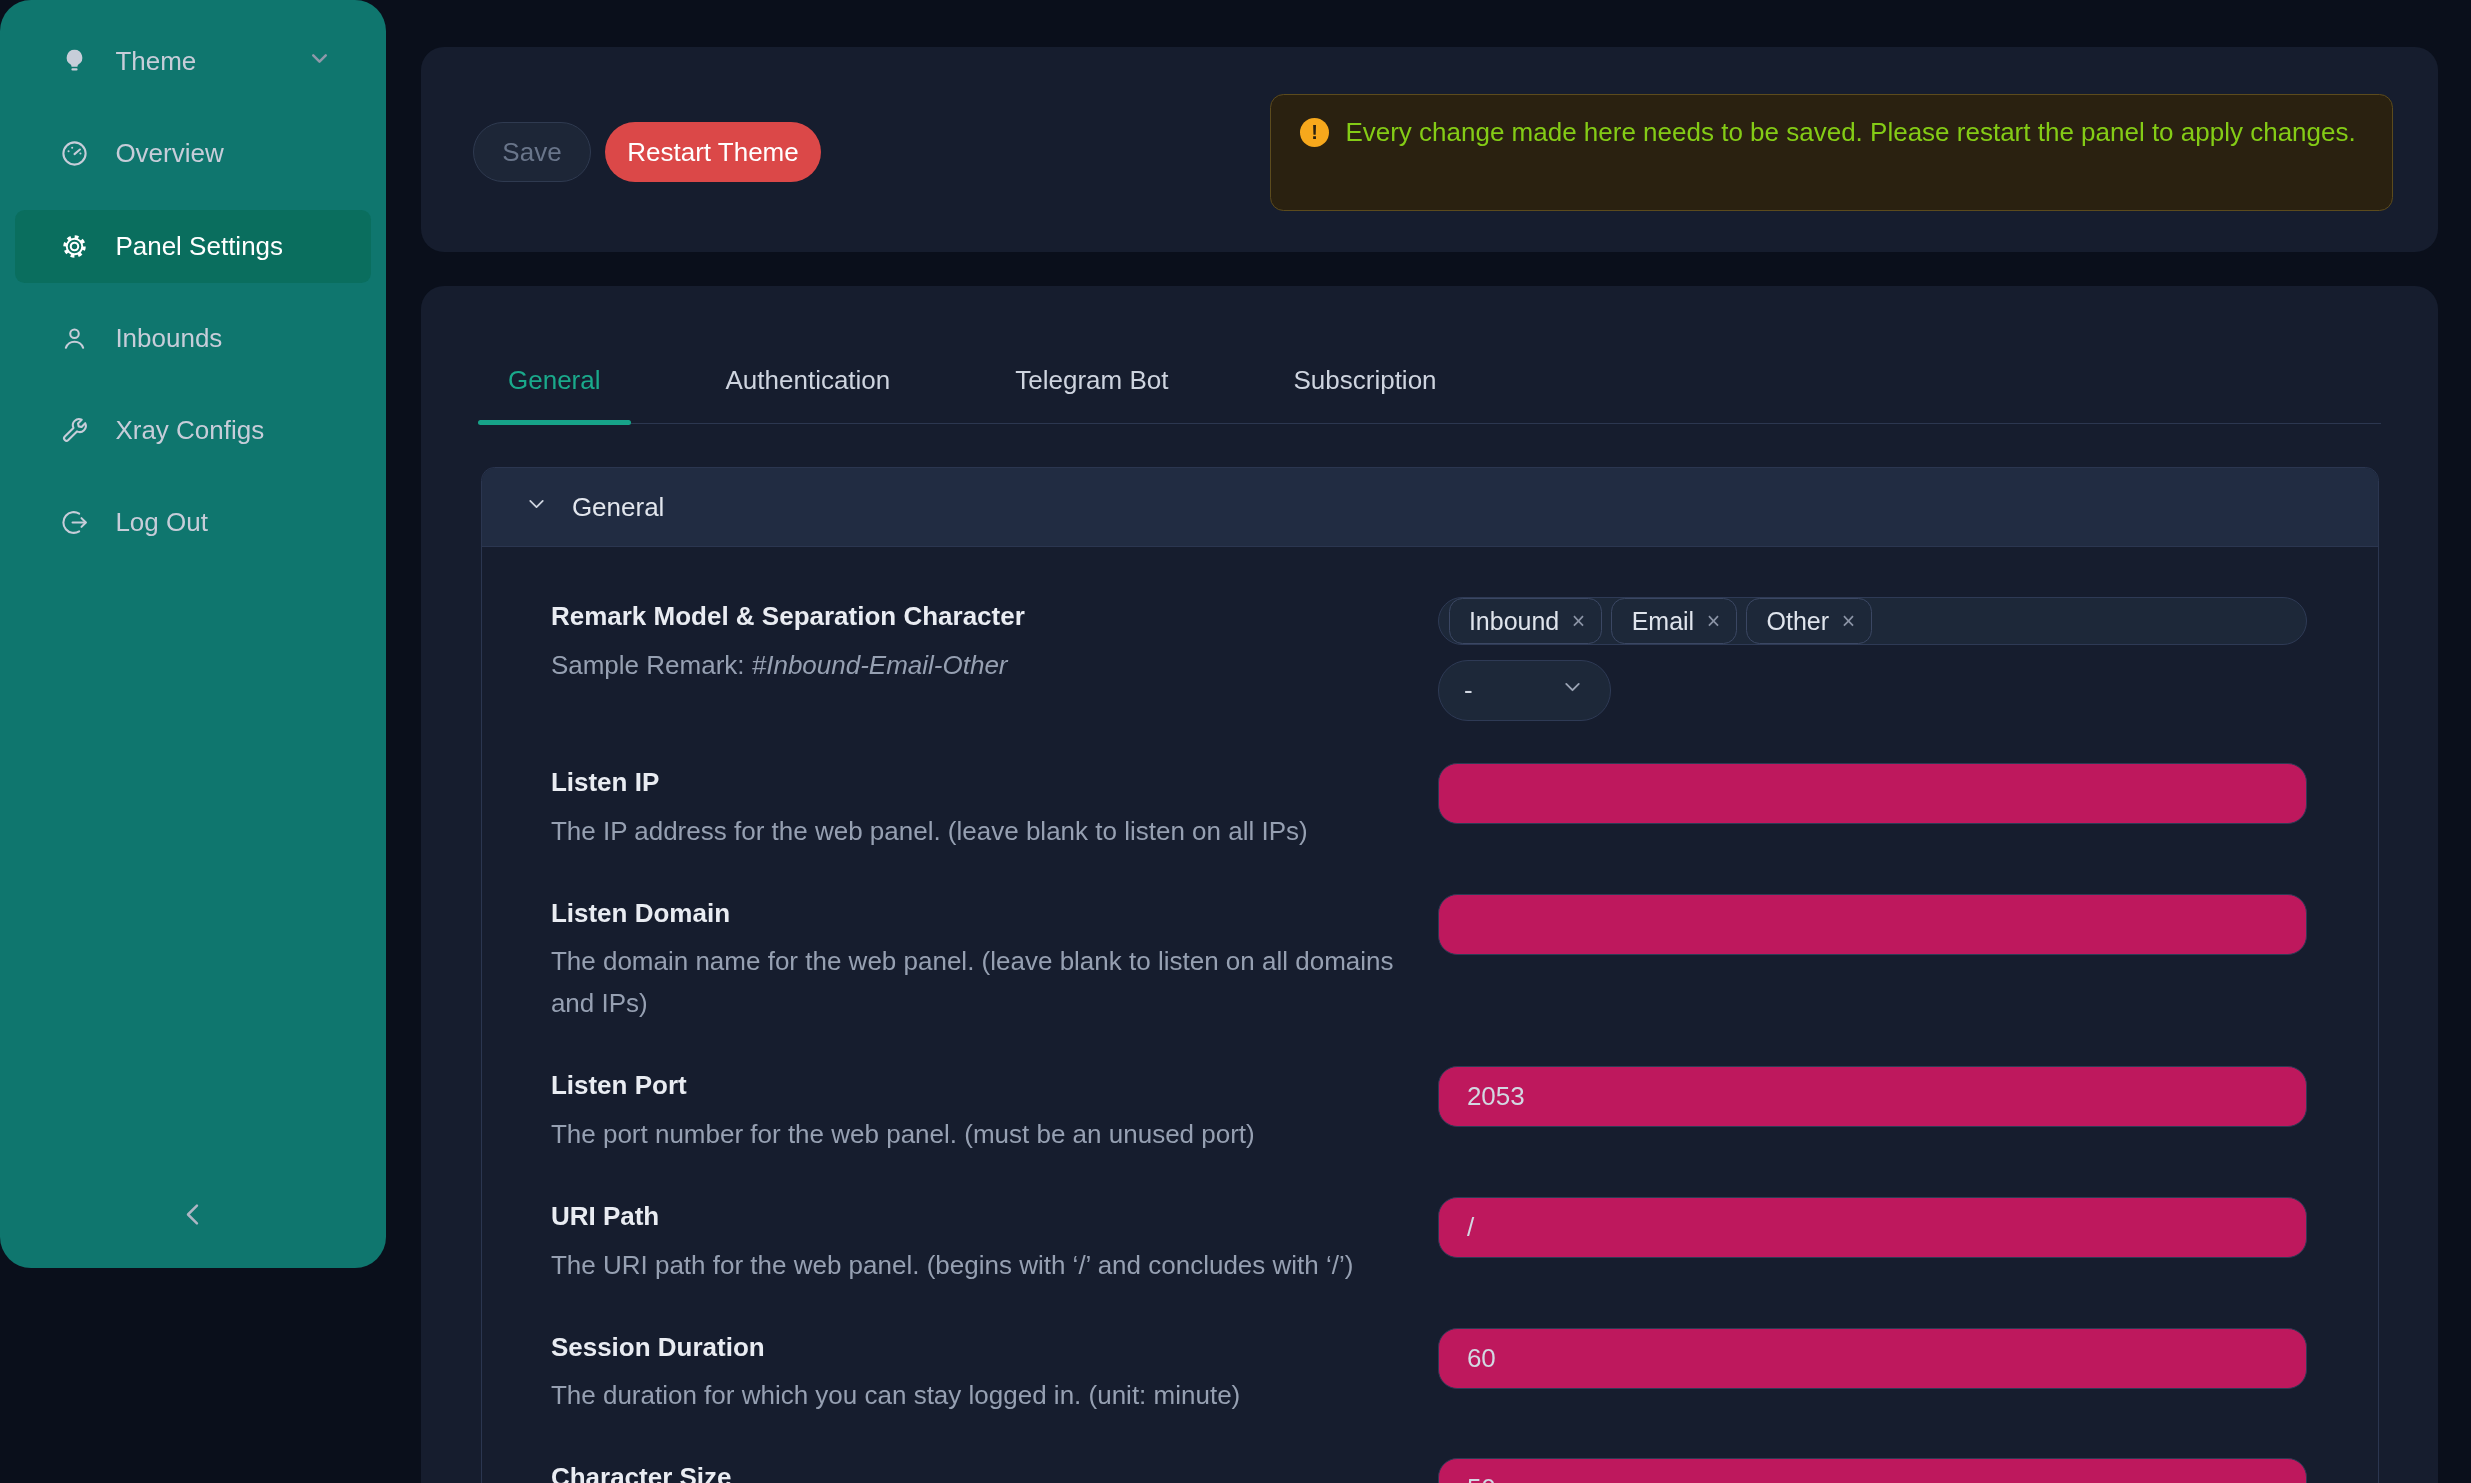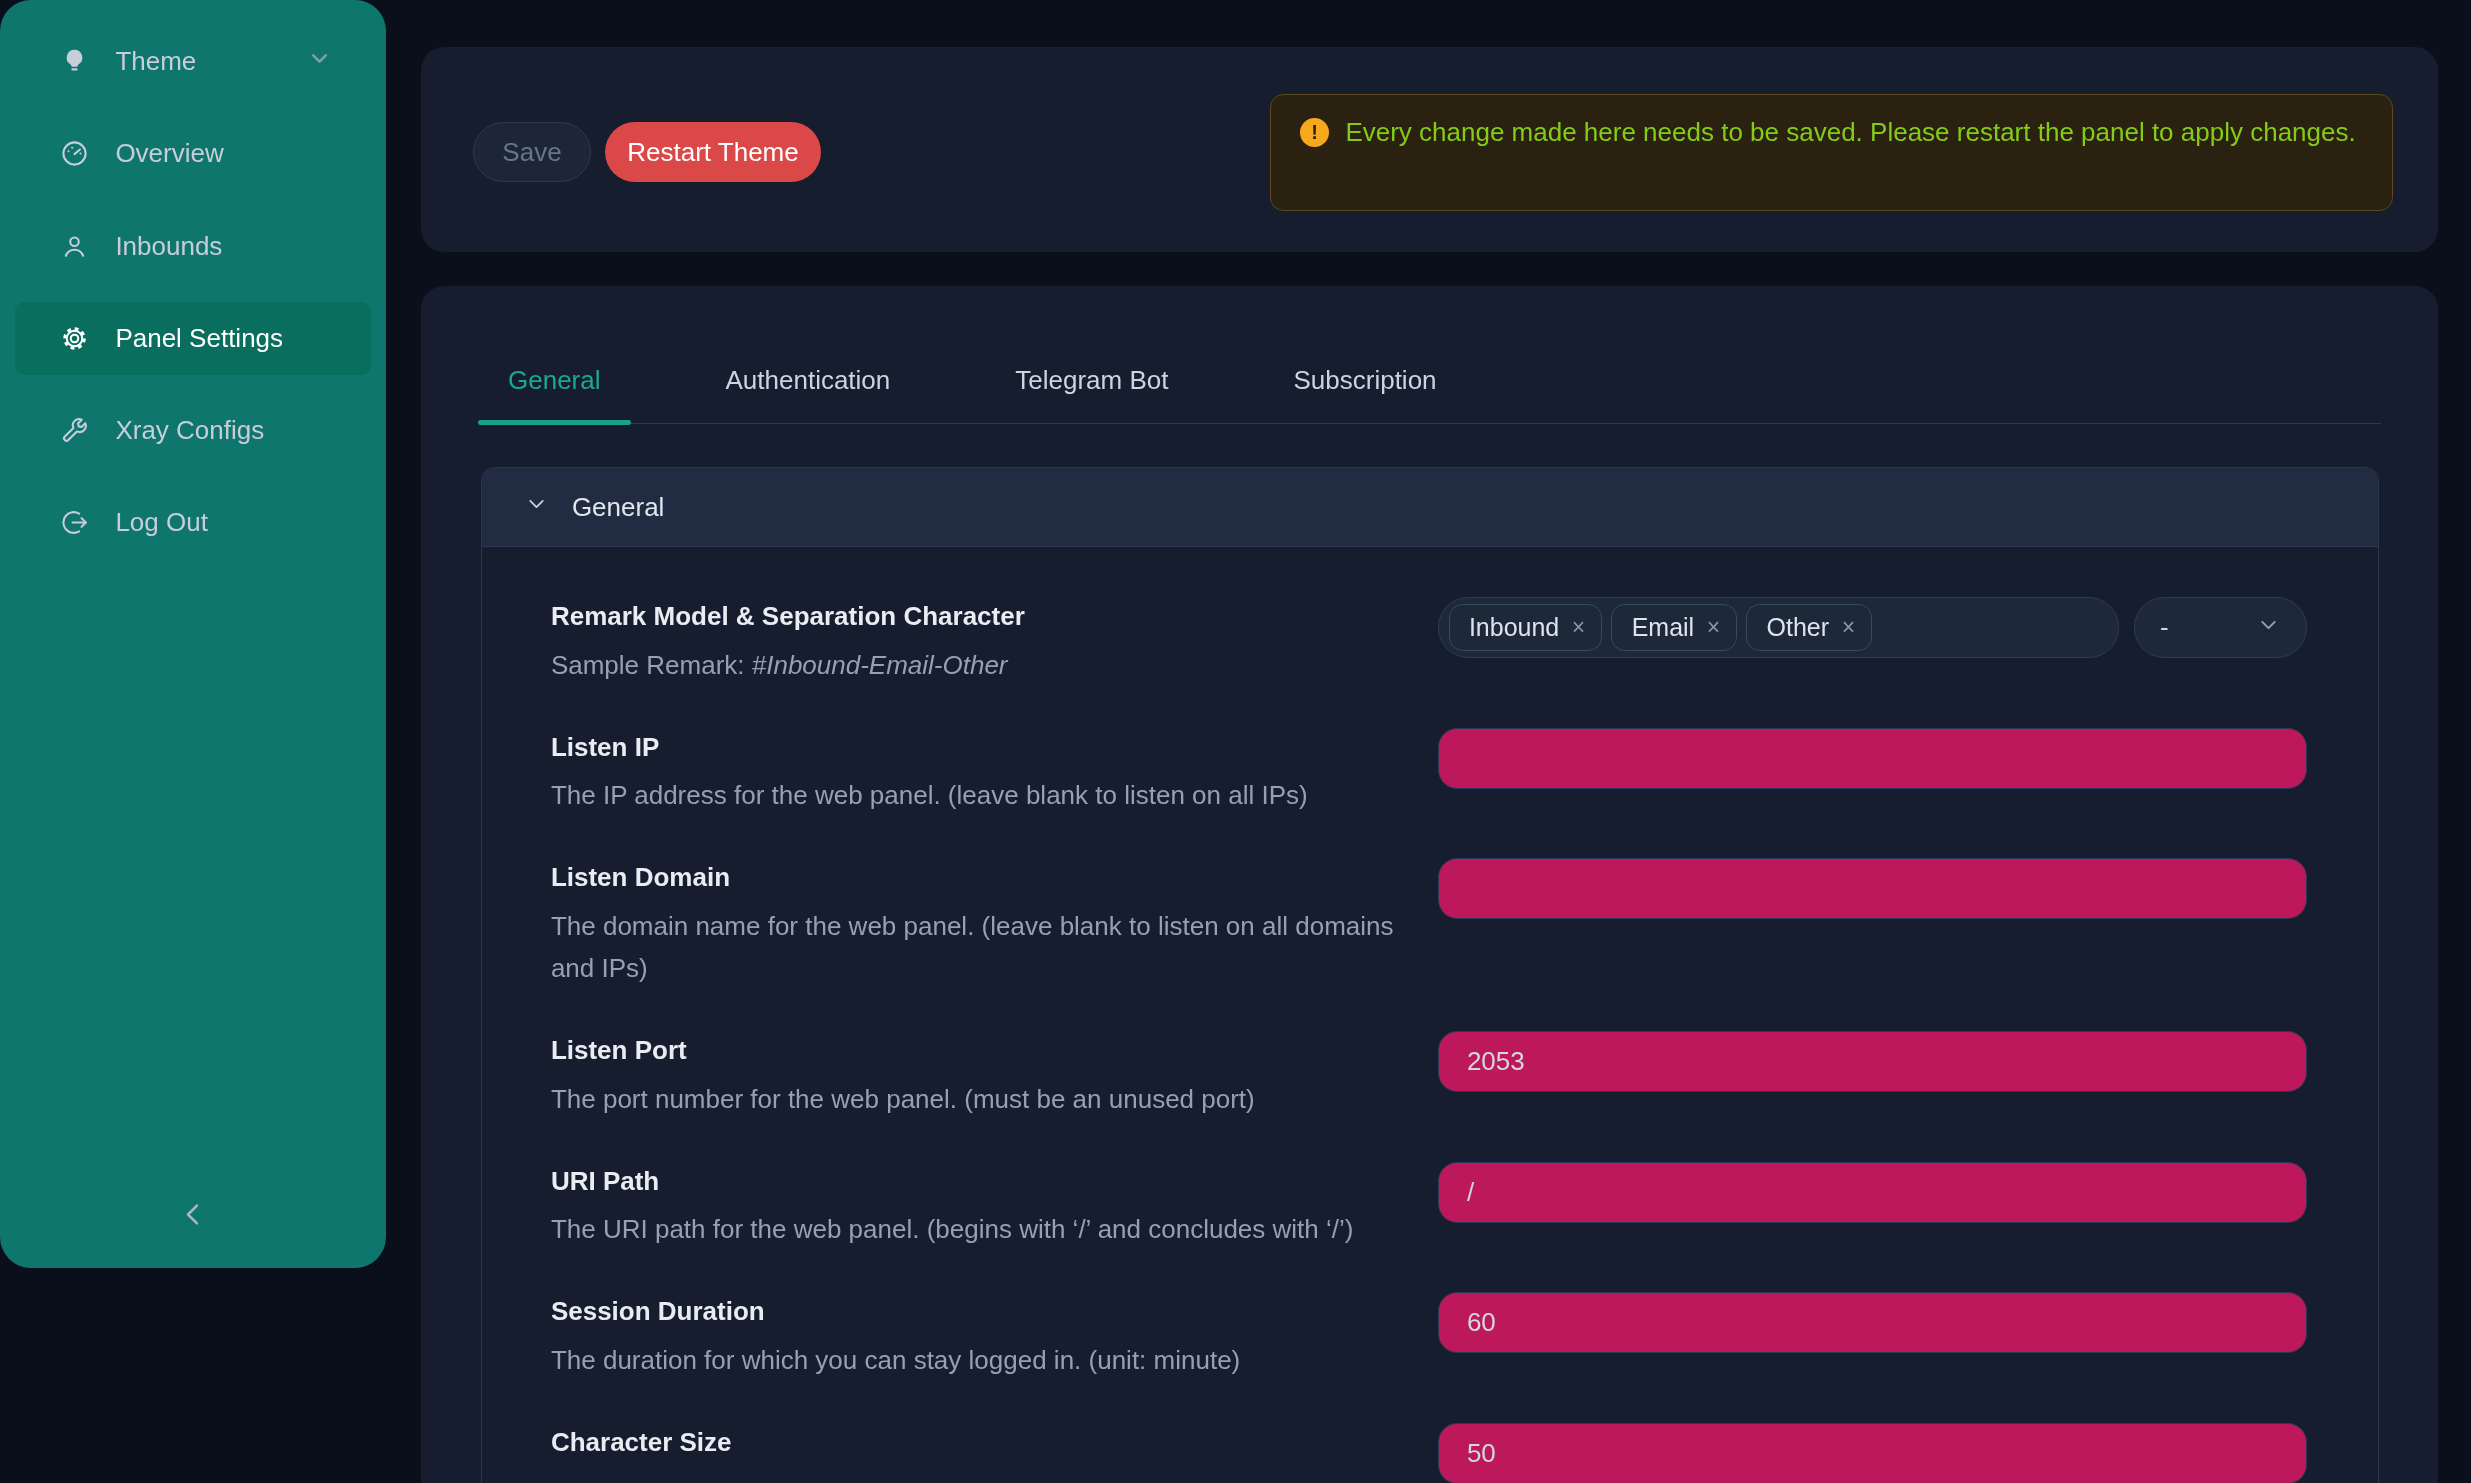--- a/index.html
+++ b/index.html
@@ -65,21 +65,21 @@
   .frow { display:flex; align-items:flex-start; margin-bottom:42px; }
   .col-label { width:887px; flex-shrink:0; padding-right:39px; }
   .flabel { font-size:26px; font-weight:bold; color:#e9ecf2; line-height:39px; margin-bottom:7.7px; }
   .fdesc { font-size:26px; color:#96a0b2; line-height:42px; max-width:869px; }
   .fdesc em { font-style:italic; }
   .col-input { flex:1; }
   .tinput { width:100%; height:61px; border-radius:19.3px; background:#be185d;
     border:1px solid #2e3a55; color:#d2d8e2; font-size:26px; padding:0 28px;
     font-family:inherit; outline:none; }
 
-  .remark-controls { display:flex; gap:14.5px; }
+  .remark-controls { display:flex; gap:14.5px;flex-direction:column; }
   .tags-box { flex:1; height:61px; border-radius:30px; background:#1d2839;
     border:1px solid #2e3a55; display:flex; align-items:center; padding:0 9.7px; gap:9.7px; }
   .chip { display:flex; align-items:center; gap:12.6px; border:1px solid #3b4763;
     border-radius:13.5px; padding:7.7px 15.4px 7.7px 19.3px; font-size:25px; color:#dfe4ec; }
   .chip .x { color:#8b94a6; font-size:23px; cursor:pointer; line-height:1; }
   .sep-select { width:173px; height:61px; flex-shrink:0; border-radius:30px;
     background:#1d2839; border:1px solid #2e3a55; display:flex; align-items:center;
     padding:0 25px; font-size:26px; color:#d2d8e2; cursor:pointer; }
   .sep-select .chev { margin-left:auto; color:#9aa3b4; }
   .sep-select svg { width:25px; height:25px; }
@@ -111,39 +111,39 @@
         <span class="nicon">
           <svg viewBox="0 0 24 24" fill="none" stroke="currentColor" stroke-width="1.6" stroke-linecap="round">
               <circle cx="12" cy="12" r="8.6"></circle>
               <path d="M12 12.5l4.2-3.6"></path>
               <path d="M7.4 10.2h.01M10.2 7.6h.01M16.6 12h.01"></path>
             </svg>
         </span>
         <span>Overview</span>
       </div>
 
-      <div class="nav-item">
-        <span class="nicon">
-          <svg viewBox="0 0 24 24" fill="none" stroke="currentColor" stroke-width="1.6" stroke-linecap="round">
-              <circle cx="12" cy="8.3" r="3.3"></circle>
-              <path d="M5.3 19.2c1.2-3.1 3.7-4.7 6.7-4.7s5.5 1.6 6.7 4.7"></path>
-            </svg>
-        </span>
-        <span>Inbounds</span>
-      </div>
-
       <div class="nav-item active">
         <span class="nicon">
           <svg viewBox="0 0 24 24" fill="none" stroke="currentColor">
               <circle cx="12" cy="12" r="7.4" stroke-width="2.6" stroke-dasharray="2.9 2.9"></circle>
               <circle cx="12" cy="12" r="6" stroke-width="1.5"></circle>
               <circle cx="12" cy="12" r="2.9" stroke-width="1.6"></circle>
             </svg>
         </span>
         <span>Panel Settings</span>
+      </div>
+
+      <div class="nav-item">
+        <span class="nicon">
+          <svg viewBox="0 0 24 24" fill="none" stroke="currentColor" stroke-width="1.6" stroke-linecap="round">
+              <circle cx="12" cy="8.3" r="3.3"></circle>
+              <path d="M5.3 19.2c1.2-3.1 3.7-4.7 6.7-4.7s5.5 1.6 6.7 4.7"></path>
+            </svg>
+        </span>
+        <span>Inbounds</span>
       </div>
 
       <div class="nav-item">
         <span class="nicon">
           <svg viewBox="0 0 24 24" fill="none" stroke="currentColor" stroke-width="1.6" stroke-linecap="round" stroke-linejoin="round">
               <path d="M20.3 6.3a4.8 4.8 0 0 1-6.4 6.4L7.2 19.4a1.9 1.9 0 0 1-2.7-2.7l6.7-6.7a4.8 4.8 0 0 1 6.4-6.4l-2.9 2.9.5 2.3 2.3.5 2.8-3z"></path>
             </svg>
         </span>
         <span>Xray Configs</span>
       </div>

